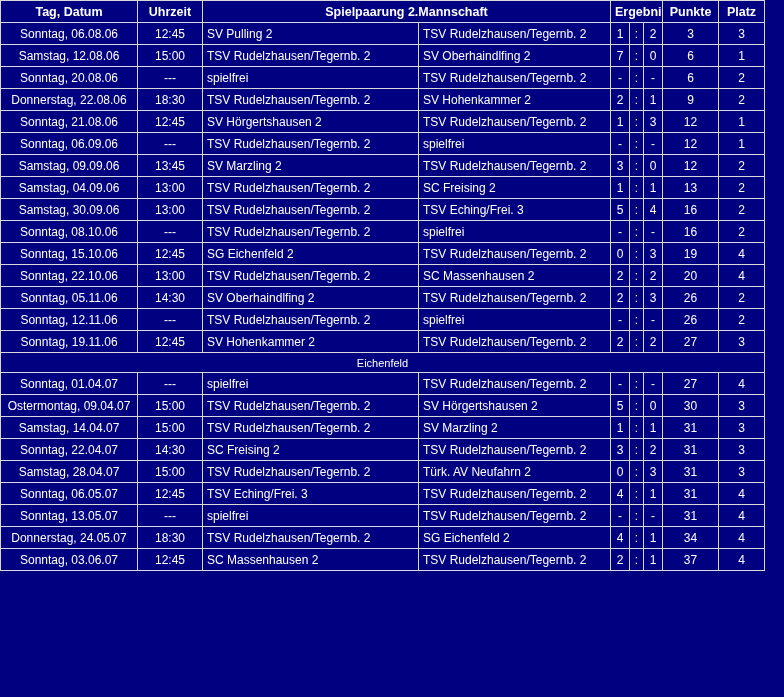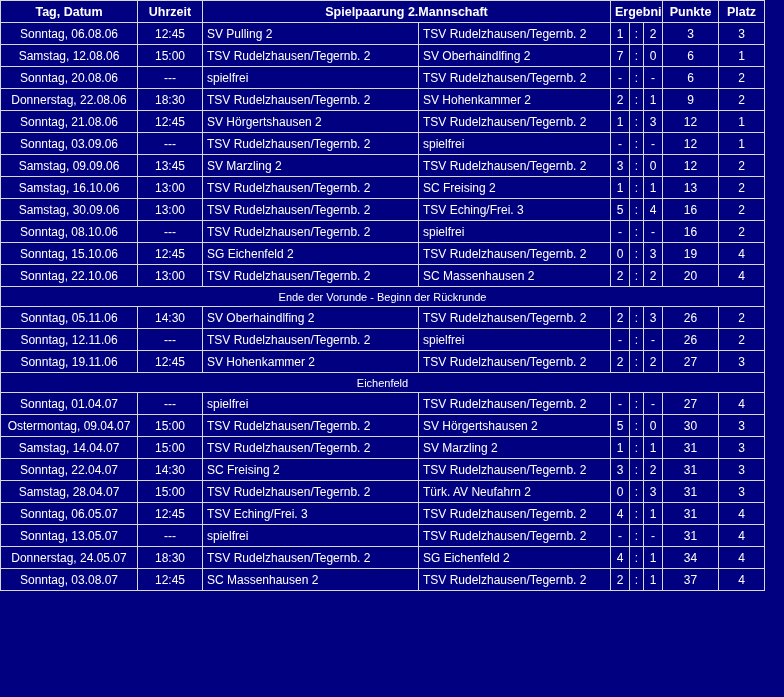--- a/index.html
+++ b/index.html
@@ -135,21 +135,21 @@
         <td class="time">12:45</td>
         <td class="home">SV Hörgertshausen 2</td>
         <td class="away">TSV Rudelzhausen/Tegernb. 2</td>
         <td class="goals">1</td>
         <td class="colon">:</td>
         <td class="goals">3</td>
         <td class="points">12</td>
         <td class="place">1</td>
       </tr>
       <tr>
-        <td class="date">Sonntag, 03.09.06</td>
+        <td class="date">Sonntag, 06.09.06</td>
         <td class="time">---</td>
         <td class="home">TSV Rudelzhausen/Tegernb. 2</td>
         <td class="away">spielfrei</td>
         <td class="goals">-</td>
         <td class="colon">:</td>
         <td class="goals">-</td>
         <td class="points">12</td>
         <td class="place">1</td>
       </tr>
       <tr>
@@ -157,21 +157,21 @@
         <td class="time">13:45</td>
         <td class="home">SV Marzling 2</td>
         <td class="away">TSV Rudelzhausen/Tegernb. 2</td>
         <td class="goals">3</td>
         <td class="colon">:</td>
         <td class="goals">0</td>
         <td class="points">12</td>
         <td class="place">2</td>
       </tr>
       <tr>
-        <td class="date">Samstag, 16.10.06</td>
+        <td class="date">Samstag, 04.09.06</td>
         <td class="time">13:00</td>
         <td class="home">TSV Rudelzhausen/Tegernb. 2</td>
         <td class="away">SC Freising 2</td>
         <td class="goals">1</td>
         <td class="colon">:</td>
         <td class="goals">1</td>
         <td class="points">13</td>
         <td class="place">2</td>
       </tr>
       <tr>
@@ -210,23 +210,20 @@
       <tr>
         <td class="date">Sonntag, 22.10.06</td>
         <td class="time">13:00</td>
         <td class="home">TSV Rudelzhausen/Tegernb. 2</td>
         <td class="away">SC Massenhausen 2</td>
         <td class="goals">2</td>
         <td class="colon">:</td>
         <td class="goals">2</td>
         <td class="points">20</td>
         <td class="place">4</td>
-      </tr>
-      <tr class="section">
-        <td colspan="9">Ende der Vorunde    -    Beginn der Rückrunde</td>
       </tr>
       <tr>
         <td class="date">Sonntag, 05.11.06</td>
         <td class="time">14:30</td>
         <td class="home">SV Oberhaindlfing 2</td>
         <td class="away">TSV Rudelzhausen/Tegernb. 2</td>
         <td class="goals">2</td>
         <td class="colon">:</td>
         <td class="goals">3</td>
         <td class="points">26</td>
@@ -339,21 +336,21 @@
         <td class="time">18:30</td>
         <td class="home">TSV Rudelzhausen/Tegernb. 2</td>
         <td class="away">SG Eichenfeld 2</td>
         <td class="goals">4</td>
         <td class="colon">:</td>
         <td class="goals">1</td>
         <td class="points">34</td>
         <td class="place">4</td>
       </tr>
       <tr>
-        <td class="date">Sonntag, 03.08.07</td>
+        <td class="date">Sonntag, 03.06.07</td>
         <td class="time">12:45</td>
         <td class="home">SC Massenhausen 2</td>
         <td class="away">TSV Rudelzhausen/Tegernb. 2</td>
         <td class="goals">2</td>
         <td class="colon">:</td>
         <td class="goals">1</td>
         <td class="points">37</td>
         <td class="place">4</td>
       </tr>
     </tbody>

